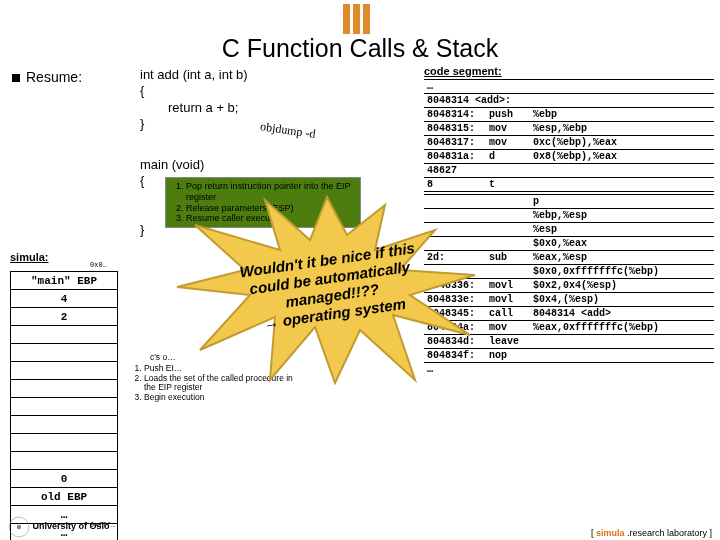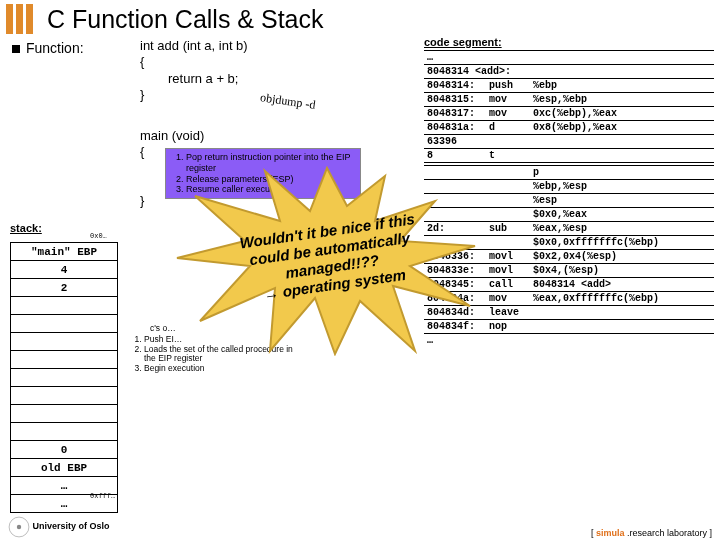--- a/index.html
+++ b/index.html
@@ -1,17 +1,17 @@
 <!DOCTYPE html>
 <html><head>
 <meta charset="utf-8">
 <style>
   * { box-sizing: border-box; margin: 0; padding: 0; }
   body { width: 720px; height: 540px; background: #fff; font-family: Verdana, Arial, sans-serif; font-size: 10px; color: #000; position: relative; overflow: hidden; }
-  .title-bar { display: flex; align-items: center; padding: 4px 0 2px 0; }
+  .title-bar { display: flex; align-items: center; padding: 4px 0 2px 0; flex-direction: column; }
   .bars { display: flex; gap: 3px; margin-right: 14px; margin-left: 6px; }
   .bar { width: 7px; height: 30px; background: #e08a2b; }
   .title { font-family: Tahoma, Verdana, sans-serif; font-size: 25px; font-weight: 400; }
   .content { position: relative; width: 100%; height: 490px; }
   .example-label { position: absolute; left: 12px; top: 4px; font-size: 14px; font-weight: 400; }
   .sq { display: inline-block; width: 8px; height: 8px; background: #000; margin-right: 6px; position: relative; top: 0px; }
   .code-add { position: absolute; left: 140px; top: 2px; font-family: "Trebuchet MS", Tahoma, sans-serif; font-size: 13px; line-height: 1.25; }
   .code-main { position: absolute; left: 140px; top: 92px; font-family: "Trebuchet MS", Tahoma, sans-serif; font-size: 13px; line-height: 1.25; }
   .indent { padding-left: 28px; }
   .objdump { position: absolute; left: 260px; top: 58px; font-family: "Times New Roman", serif; font-size: 12px; transform: rotate(8deg); }
@@ -19,21 +19,21 @@
   .codeseg-title { font-family: Verdana, sans-serif; font-weight: bold; font-size: 11px; text-decoration: underline; margin-bottom: 2px; }
   .codeseg table { border-collapse: collapse; width: 100%; }
   .codeseg td { border-top: 1px solid #000; padding: 1px 3px; white-space: nowrap; }
   .codeseg td.a { width: 62px; }
   .codeseg td.i { width: 44px; }
   .stack-label { position: absolute; left: 10px; top: 186px; font-weight: bold; font-size: 11px; text-decoration: underline; }
   .stack-top { position: absolute; left: 90px; top: 196px; font-family: "Courier New", monospace; font-size: 7px; }
   .stack-bot { position: absolute; left: 90px; top: 456px; font-family: "Courier New", monospace; font-size: 7px; }
   .stacktbl { position: absolute; left: 10px; top: 206px; width: 108px; border: 1px solid #000; border-collapse: collapse; font-family: "Courier New", monospace; font-size: 11px; font-weight: bold; }
   .stacktbl td { border: 1px solid #000; height: 18px; text-align: center; }
-  .popbox { position: absolute; left: 165px; top: 112px; width: 196px; background: #8b5cf6; border: 1px solid #888; padding: 3px 4px; font-size: 9px; line-height: 1.2; z-index: 3; }
+  .popbox { position: absolute; left: 165px; top: 112px; width: 196px; background: #4d7c0f; border: 1px solid #888; padding: 3px 4px; font-size: 9px; line-height: 1.2; z-index: 3; }
   .popbox ol { padding-left: 16px; }
   .burst { position: absolute; left: 175px; top: 130px; width: 305px; height: 190px; z-index: 6; }
   .burst svg { width: 100%; height: 100%; }
   .burst-text { position: absolute; left: 36px; top: 56px; width: 240px; font-family: Tahoma, Verdana, sans-serif; font-size: 15px; font-weight: bold; font-style: italic; text-align: center; transform: rotate(-8deg); line-height: 1.2; }
   .mini { position: absolute; font-size: 8.5px; line-height: 1.15; width: 170px; z-index: 2; }
   .mini ol { padding-left: 14px; }
   .mini .t { font-family: Verdana, sans-serif; font-size: 8.5px; margin-bottom: 1px; padding-left: 20px; }
   .footer { position: absolute; bottom: 2px; left: 0; right: 0; display: flex; align-items: flex-end; justify-content: space-between; padding: 0 8px; font-size: 9px; }
   .footer .fc { flex: 1; text-align: center; font-size: 9px; color: #444; }
   .footer .fr { font-family: Verdana, sans-serif; }
@@ -48,21 +48,21 @@
     <div class="bar"></div>
       <div class="bar"></div>
       <div class="bar"></div>
   </div>
   <div class="title">C Function Calls &amp; Stack</div>
 </div>
 
 <div class="content">
 
   <div class="example-label">
-    <span class="sq"></span><span>Function:</span>
+    <span class="sq"></span><span>Resume:</span>
   </div>
 
   <div class="code-add">
     <div>int add (int a, int b)</div>
     <div>{</div>
     <div class="indent">return a + b;</div>
     <div>}</div>
   </div>
 
   <div class="objdump">objdump -d</div>
@@ -128,21 +128,21 @@
             <td class="a">8048317:</td>
             <td class="i">mov</td>
             <td>0xc(%ebp),%eax</td>
           </tr>
           <tr>
             <td class="a">804831a:</td>
             <td class="i">  d</td>
             <td>0x8(%ebp),%eax</td>
           </tr>
           <tr>
-            <td colspan="3">63396</td>
+            <td colspan="3">48627</td>
           </tr>
           <tr>
             <td class="a">8</td>
             <td class="i">t</td>
             <td></td>
           </tr>
           <tr>
             <td colspan="3"></td>
           </tr>
           <tr>
@@ -205,21 +205,21 @@
             <td class="i">nop</td>
             <td></td>
           </tr>
           <tr>
             <td colspan="3">…</td>
           </tr>
         </tbody>
       </table>
   </div>
 
-  <div class="stack-label">stack:</div>
+  <div class="stack-label">simula:</div>
   <div class="stack-top">0x0…</div>
   <table class="stacktbl">
       <tbody id="stack-body">
         <tr>
           <td>"main" EBP</td>
         </tr>
         <tr>
           <td>4</td>
         </tr>
         <tr>

